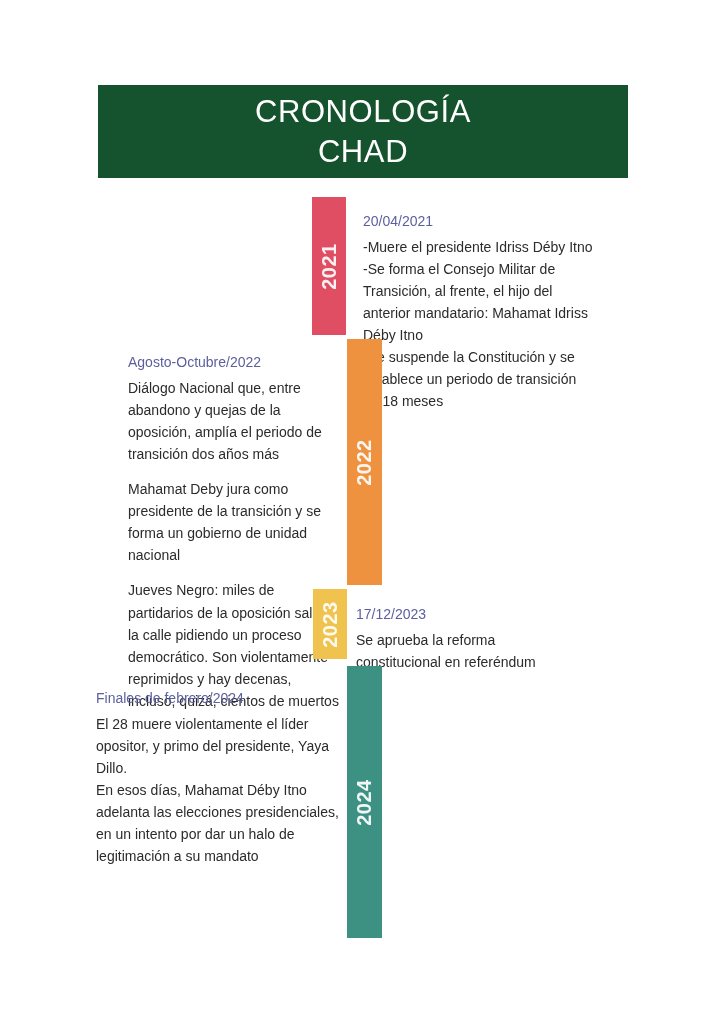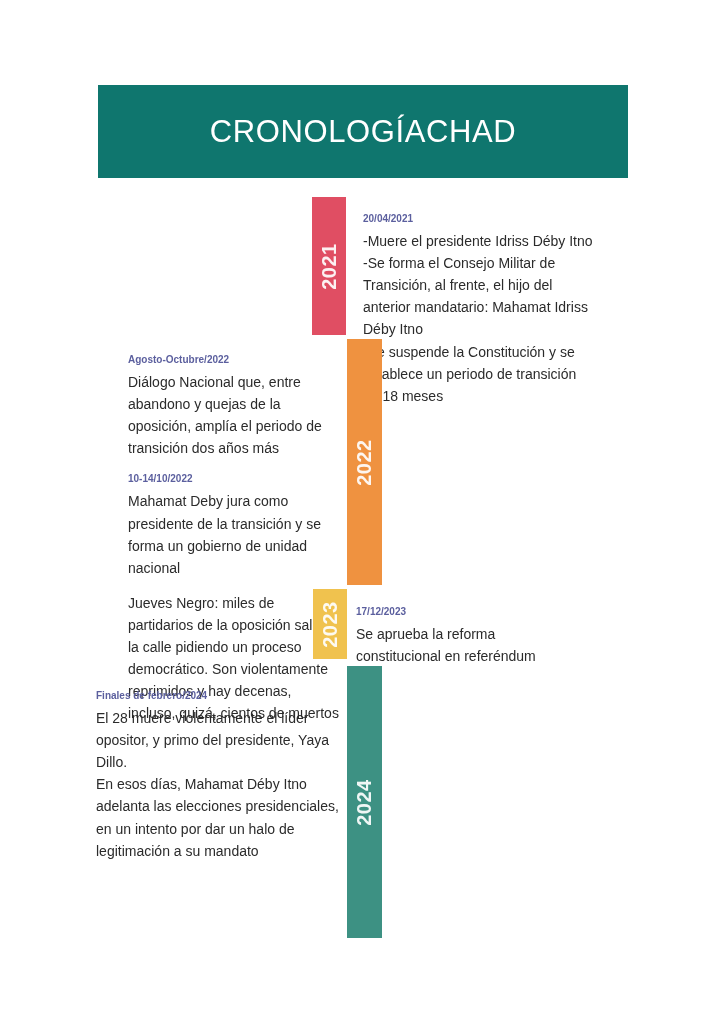--- a/index.html
+++ b/index.html
@@ -15,23 +15,23 @@
     overflow: hidden;
   }
 
   
   .header-banner {
     position: absolute;
     left: 98px;
     top: 85px;
     width: 530px;
     height: 93px;
-    background: #0f766e;
+    background: #14532d;
     display: flex;
-    flex-direction: row;
+    flex-direction: column;
     align-items: center;
     justify-content: center;
     box-sizing: border-box;
   }
   .header-line {
     color: #ffffff;
     font-size: 31px;
     font-weight: 400;
     letter-spacing: 0.6px;
     line-height: 1.28;
@@ -64,22 +64,22 @@
     white-space: nowrap;
     opacity: 0.92;
   }
 
   
   .entry-block {
     position: absolute;
     box-sizing: border-box;
   }
   .entry-date {
-    font-size: 10px;
-    font-weight: 700;
+    font-size: 14px;
+    font-weight: 400;
     color: #5b5f9e;
     margin-bottom: 4px;
     line-height: 1.4;
   }
   .entry-body {
     font-size: 14px;
     color: #2b2b2b;
     line-height: 1.58;
     white-space: pre-line;
   }
@@ -110,21 +110,20 @@
     <div class="year-bar" style="left: 347px; top: 339px; width: 35px; height: 246px; background: rgb(239, 146, 64);">
       <div class="year-label">2022</div>
     </div>
     <div class="entry-block align-right" style="left: 128px; top: 353px; width: 212px;">
       <div>
         <div class="entry-date">Agosto-Octubre/2022</div>
         <div class="entry-body">Diálogo Nacional que, entre abandono y quejas de la oposición, amplía el periodo de transición dos años más</div>
       </div>
       <div class="entry-spacer"></div>
       <div>
-        <div class="entry-date">10-14/10/2022</div>
         <div class="entry-body">Mahamat Deby jura como presidente de la transición y se forma un gobierno de unidad nacional</div>
       </div>
       <div class="entry-spacer"></div>
       <div>
         <div class="entry-body">Jueves Negro: miles de partidarios de la oposición salen a la calle pidiendo un proceso democrático. Son violentamente reprimidos y hay decenas, incluso, quizá, cientos de muertos</div>
       </div>
     </div>
     <div class="year-bar" style="left: 313px; top: 589px; width: 34px; height: 70px; background: rgb(240, 194, 78);">
       <div class="year-label">2023</div>
     </div>

